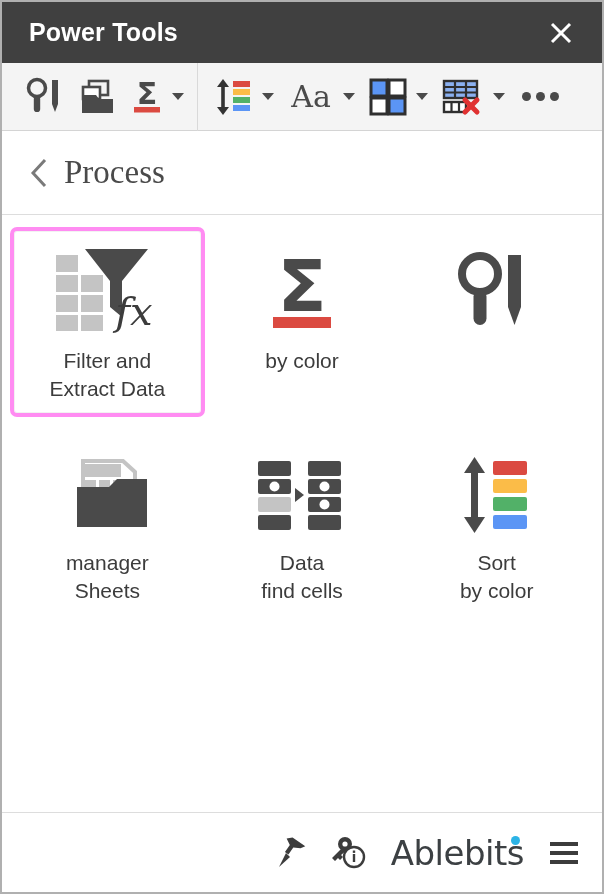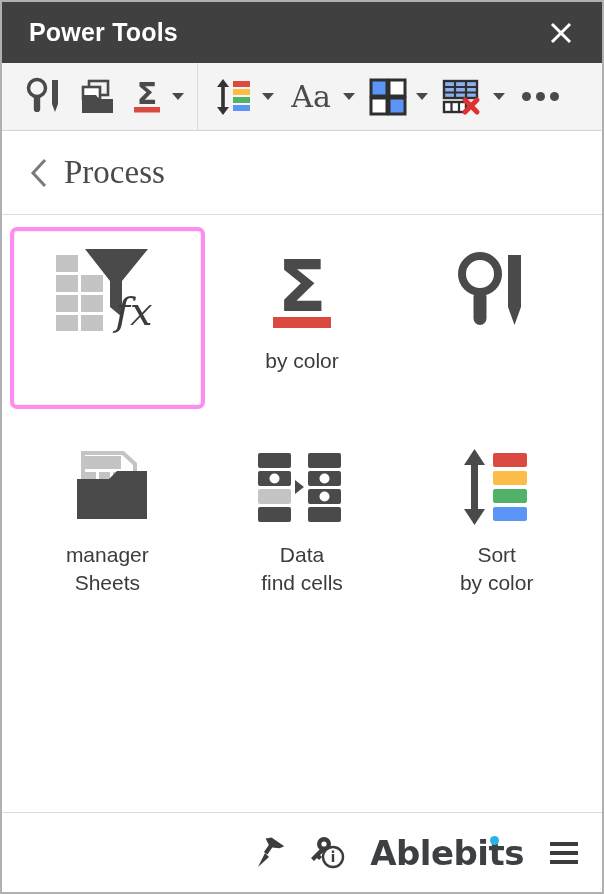--- a/index.html
+++ b/index.html
@@ -152,21 +152,21 @@
     display: flex;
     align-items: center;
     justify-content: flex-end;
     gap: 22px;
     padding: 0 20px 0 0;
     flex: 0 0 auto;
   }
   .footer-icon { cursor: pointer; display: flex; align-items: center; }
   .brand {
     font-size: 34px;
-    font-weight: bold;
+    font-weight: normal;
     color: #3c4043;
     letter-spacing: -0.5px;
     position: relative;
     cursor: pointer;
     font-family: "DejaVu Sans", sans-serif;
   }
   .brand-dot {
     position: absolute;
     width: 9px; height: 9px;
     border-radius: 50%;
@@ -301,20 +301,24 @@
               <rect x="4" y="28" width="22" height="17"></rect>
               <rect x="4" y="48" width="22" height="17"></rect>
               <rect x="4" y="68" width="22" height="16"></rect>
               <rect x="29" y="28" width="22" height="17"></rect>
               <rect x="29" y="48" width="22" height="17"></rect>
               <rect x="29" y="68" width="22" height="16"></rect>
             </g>
             <polygon points="33,2 96,2 70,34 70,70 58,60 58,34" fill="#4a4a4a"></polygon>
             <text x="82" y="78" font-family="DejaVu Serif, serif" font-style="italic" font-size="40" fill="#3c3c3c" text-anchor="middle">fx</text>
           </svg>
+        </div>
+        <div class="tile-label">
+          <span>Filter and</span>
+          <span>Extract Data</span>
         </div>
       </div>
 
       <div class="tile">
         <div class="tile-icon">
           <svg width="80" height="92" viewBox="0 0 80 92" aria-hidden="true">
             <text x="40" y="64" font-family="DejaVu Sans, sans-serif" font-size="72" font-weight="bold" fill="#4a4a4a" text-anchor="middle">Σ</text>
             <rect x="11" y="70" width="58" height="11" fill="#db4a41"></rect>
           </svg>
         </div>

